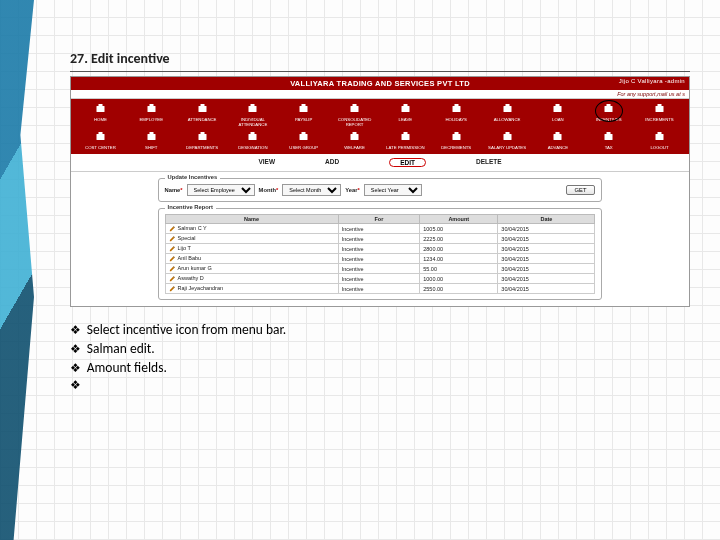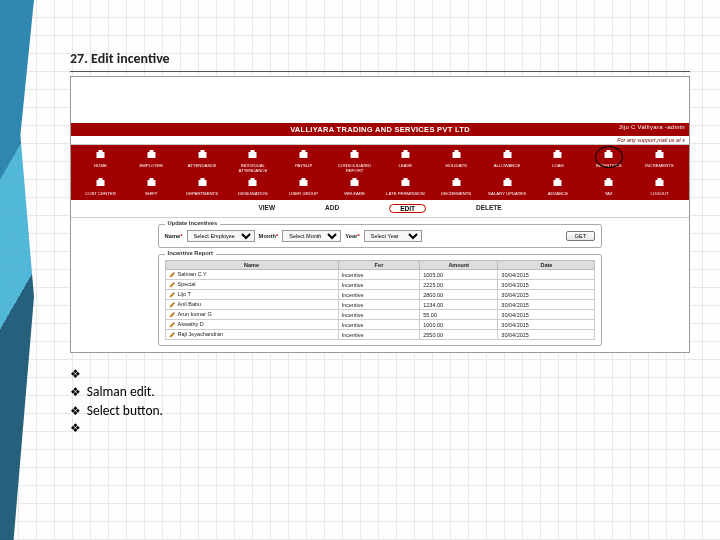--- a/index.html
+++ b/index.html
@@ -28,21 +28,20 @@
     padding-bottom: 4px; margin-bottom: 4px; font-family: Calibri, Arial, sans-serif;
   }
   .app {
     background: #fff; border: 1px solid #999; width: 100%;
     font-size: 7px; color: #222;
   }
   .app-header {
     background: #a00000; color: #fff; text-align: center;
     font-size: 7.5px; padding: 2px 0; font-weight: bold; letter-spacing: .3px;
     position: relative;
-    margin-top: 46px;
   }
   .app-header .user {
     position: absolute; right: 4px; top: 1px; font-size: 6px; font-weight: normal;
   }
   .support-bar {
     background: #fff; color: #7a0000; text-align: right; font-size: 5.5px;
     font-style: italic; padding: 1px 4px; border-bottom: 1px solid #ccc;
   }
   .menubar {
     background: #a00000; display: flex; padding: 3px 4px; gap: 2px;
@@ -448,27 +447,28 @@
             </tbody>
         </table>
       </div>
     </div>
 
   </div>
 
   <div class="bullets" id="bullet-list">
       <div class="bullet-row">
         <span class="diamond">❖</span>
+        <span>Select incentive icon from menu bar.</span>
       </div>
       <div class="bullet-row">
         <span class="diamond">❖</span>
         <span>Salman edit.</span>
       </div>
       <div class="bullet-row">
         <span class="diamond">❖</span>
-        <span>Select button.</span>
+        <span>Amount fields.</span>
       </div>
       <div class="bullet-row">
         <span class="diamond">❖</span>
       </div>
     </div>
 
 </div>
 
 </body></html>

